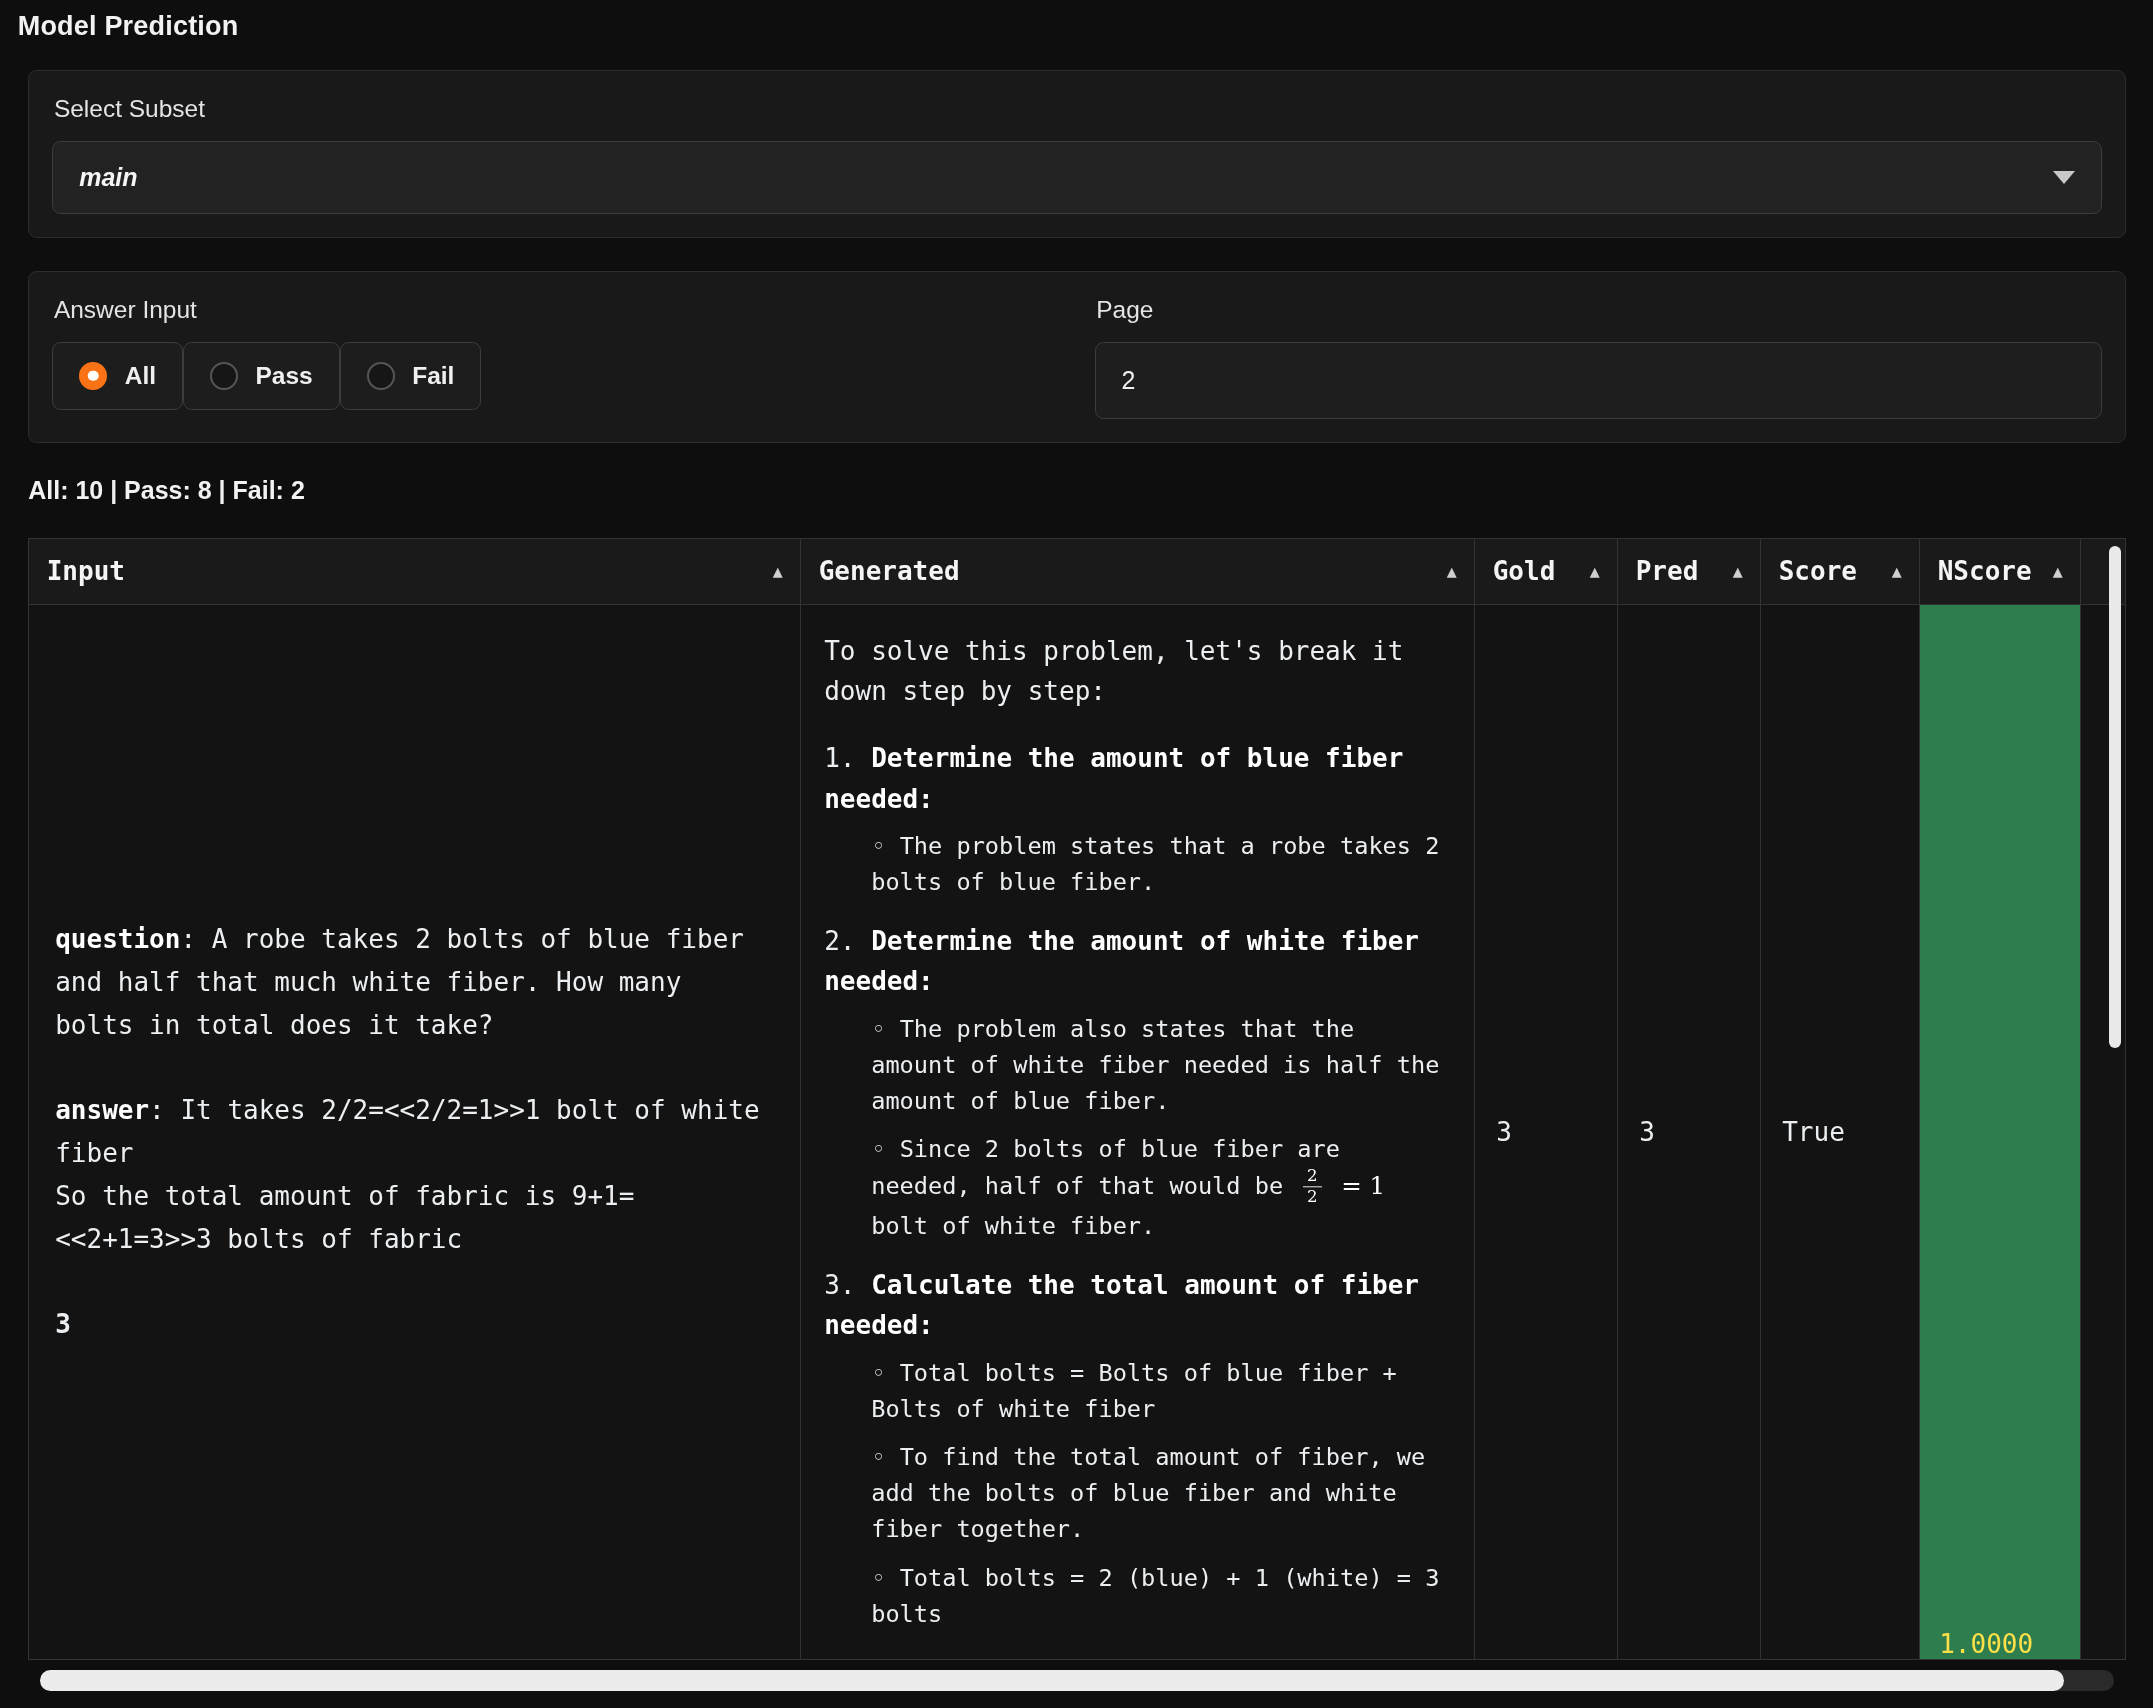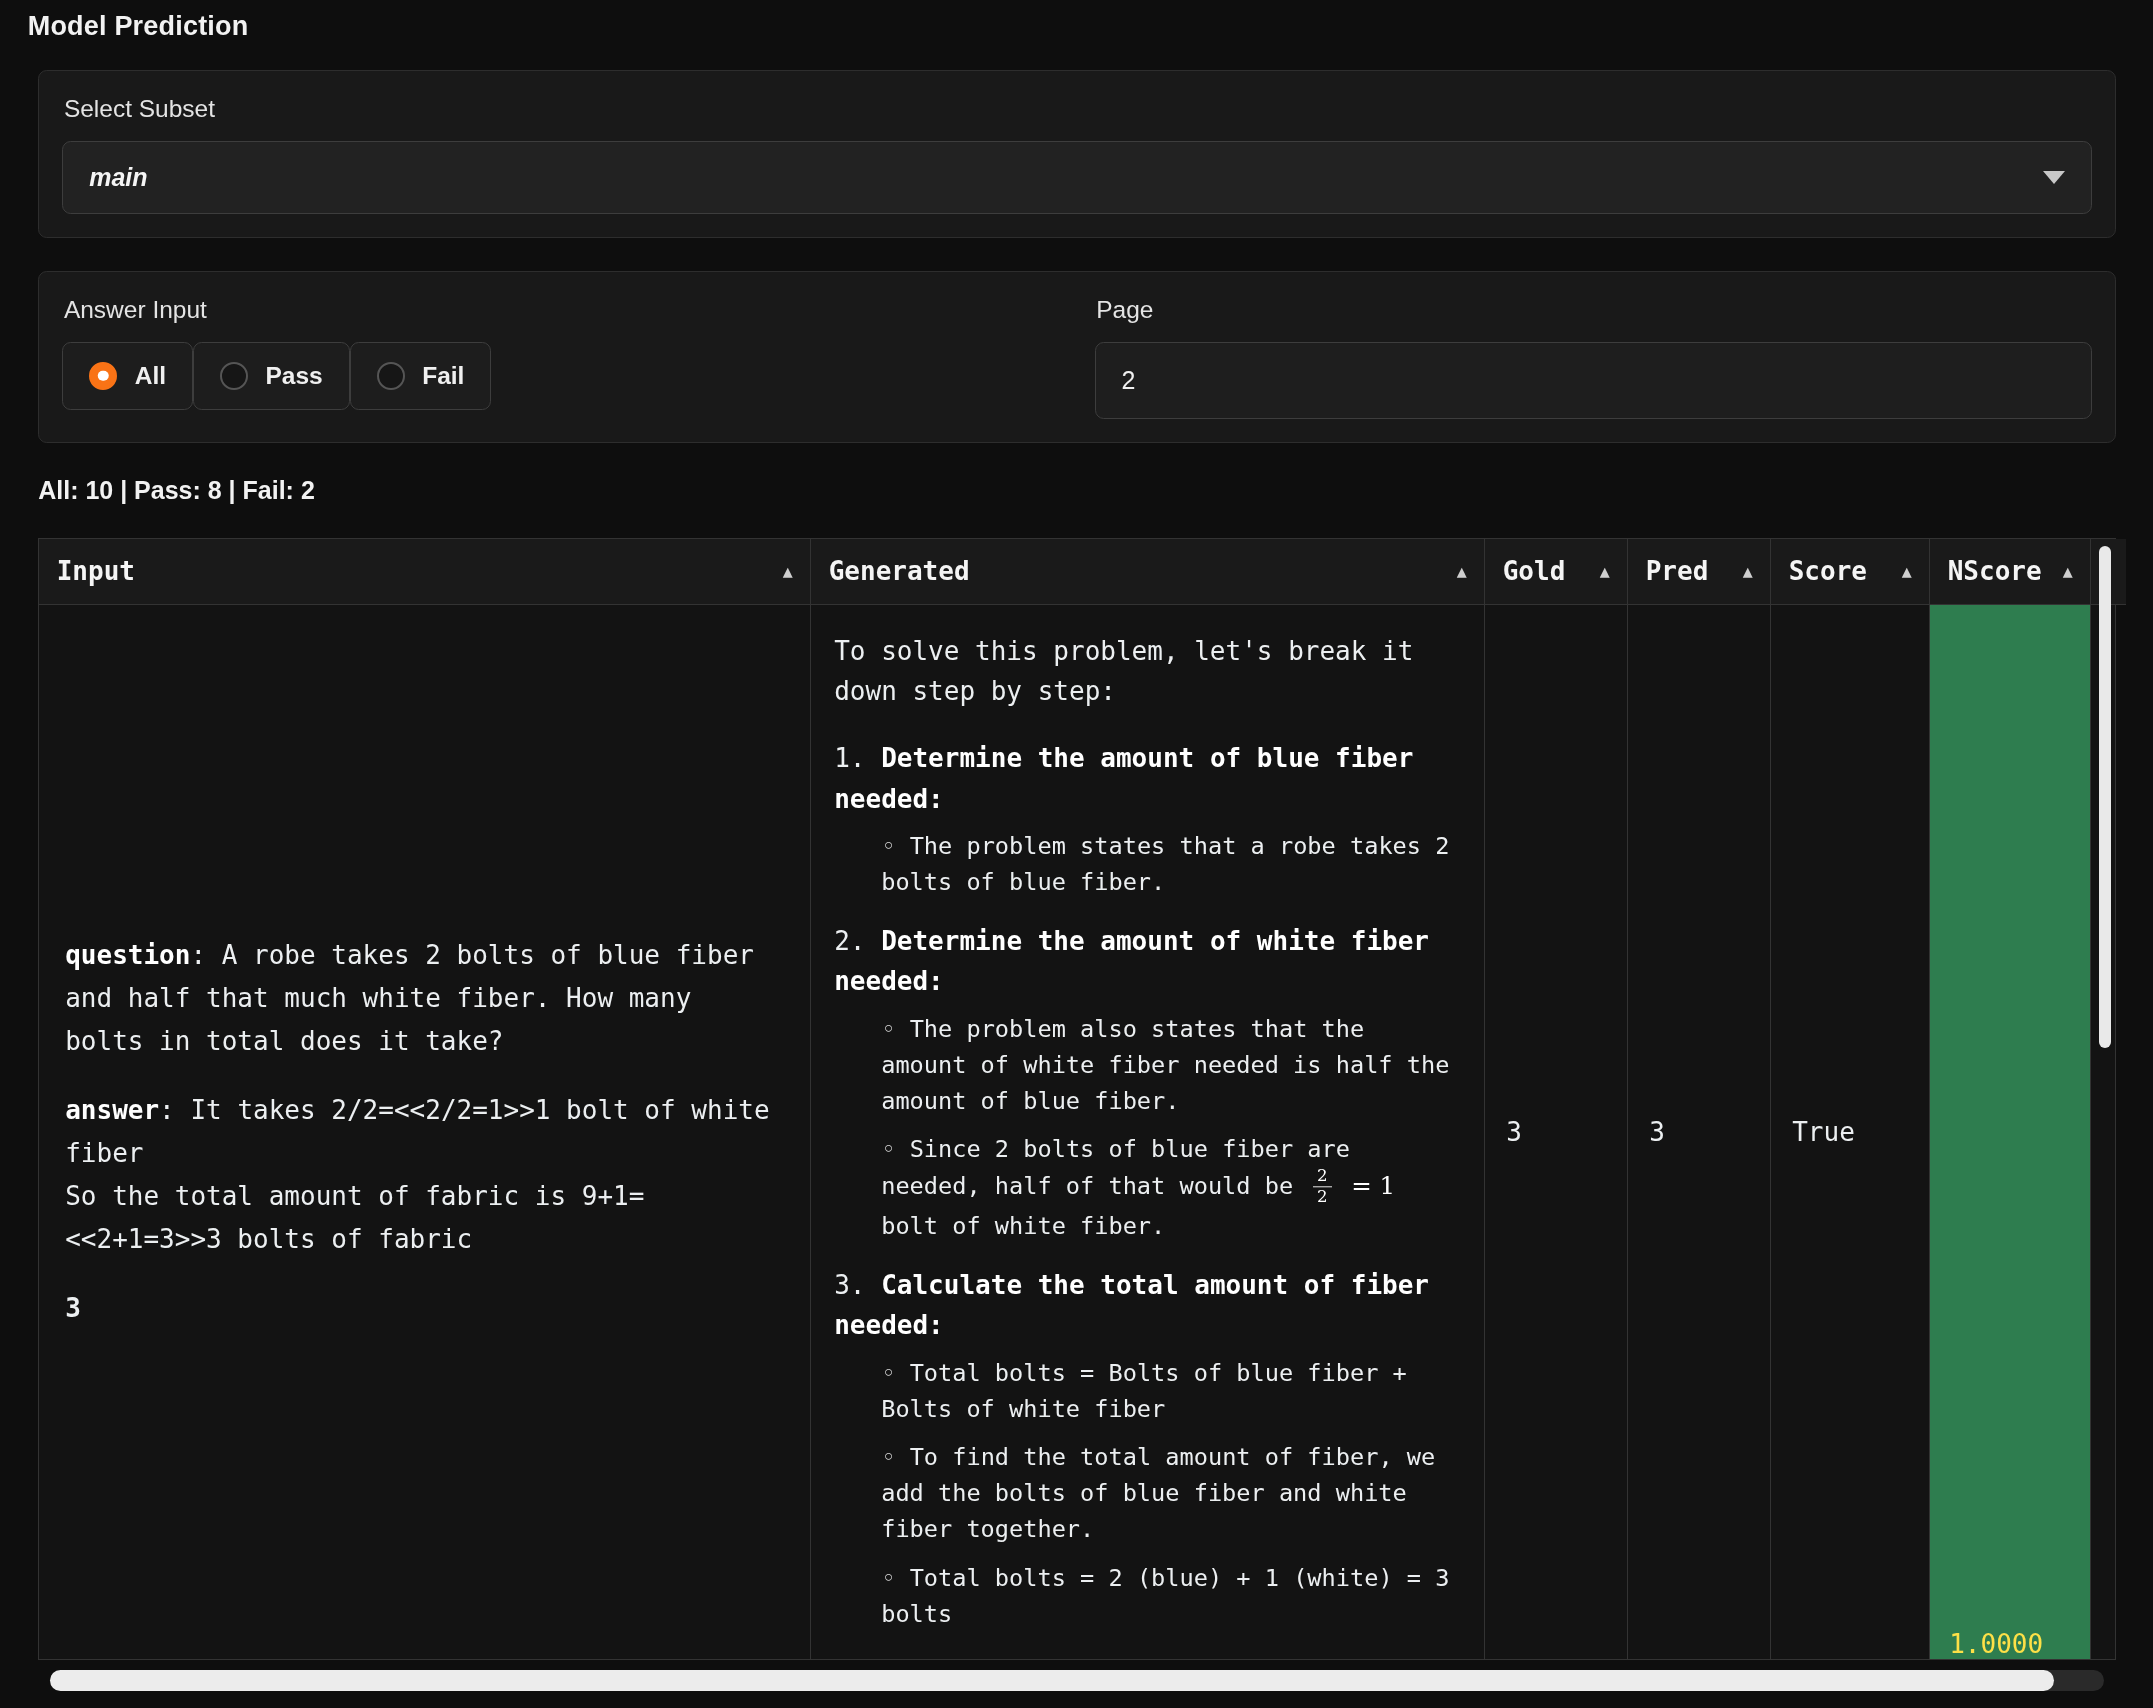--- a/index.html
+++ b/index.html
@@ -15,21 +15,21 @@
     --sans:"Liberation Sans","DejaVu Sans",sans-serif;
   }
   *{box-sizing:border-box;}
   html,body{margin:0;padding:0;}
   body{
     width:2154px;height:1708px;overflow:hidden;
     background:var(--page-bg);
     color:#e8e8e8;
     font-family:var(--sans);
   }
-  .app{padding:7px 26px 0;}
+  .app{padding:7px 16px 0;}
 
   .page-title{
     font-size:27px;font-weight:700;color:#f2f2f2;
     margin:3.5px 0 28px 1.7px;letter-spacing:0.2px;
   }
 
   .panel{
     margin:0 12.2px 33px;
     background:var(--panel-bg);
     border:0.9px solid var(--panel-border);
@@ -107,21 +107,21 @@
   }
   .th.gutter{border-right:none;cursor:default;}
   .sort-arrow{font-size:16.6px;color:#cfcfcf;margin-left:12.2px;}
   .tbody{height:1054px;}
   .td{
     border-right:0.9px solid var(--table-border);
     overflow:hidden;font-family:var(--mono);color:#eceff1;
   }
   .td.gutter{border-right:none;}
   .td-input{display:flex;align-items:center;padding:0 26px;font-size:26px;line-height:1.65;}
-  .td-input .blk{margin-top:26px;}
+  .td-input .blk{margin-top:42px;}
   .td-input .blk:first-child{margin-top:0;}
   .td-input strong{font-weight:700;color:#fff;}
   .bold-final{font-weight:700;}
   .td-generated{padding:26px 23px;font-size:26px;line-height:1.56;}
   .gen-intro{margin:0 0 26px;}
   .step{margin:0 0 21px;}
   .step:last-child{margin:0;}
   .step-title{margin:0 0 8.7px;}
   .step-title strong{font-weight:700;color:#fff;}
   .bullet{

